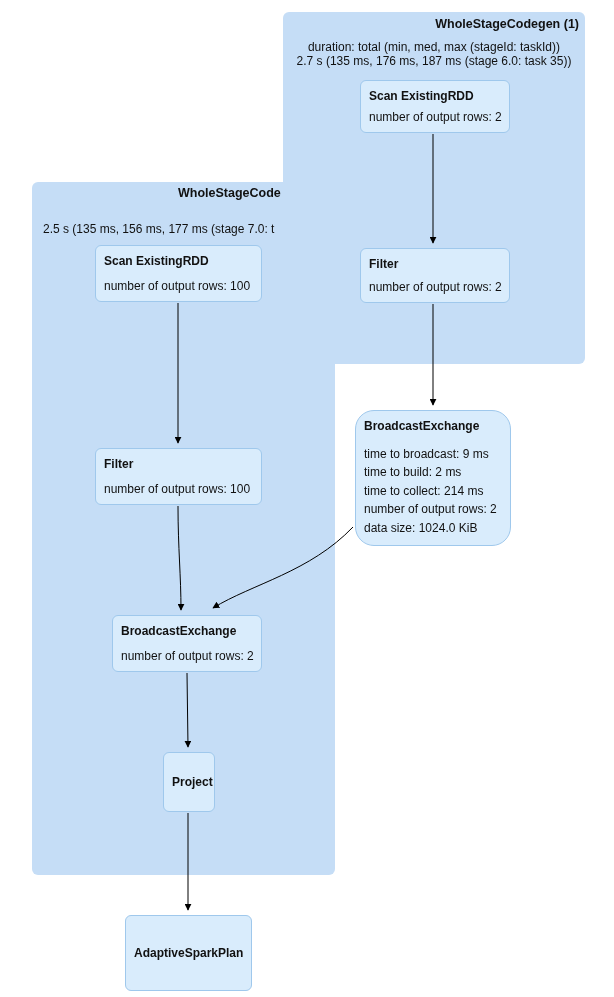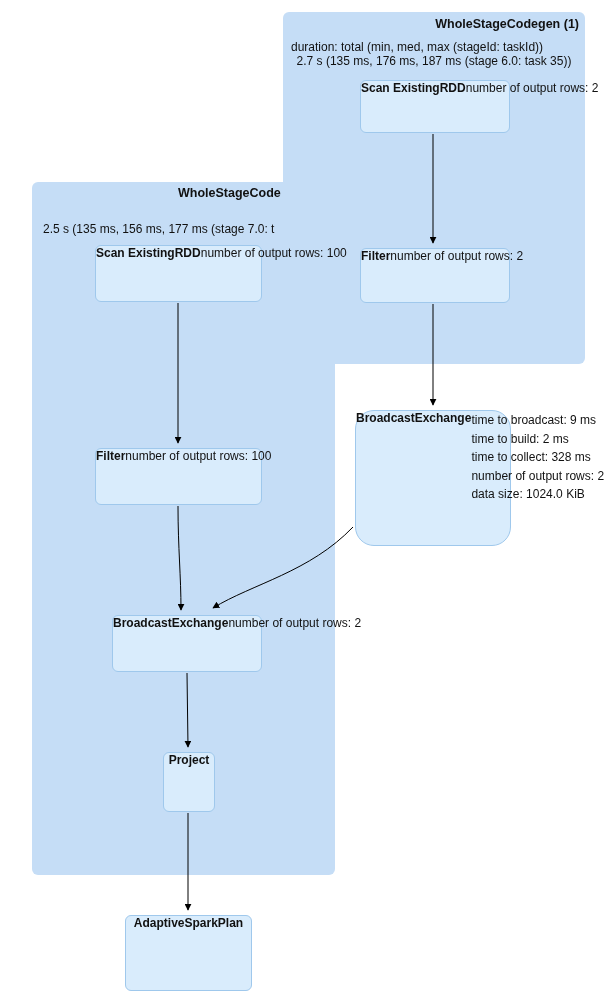--- a/index.html
+++ b/index.html
@@ -28,31 +28,32 @@
     font-weight: bold;
     white-space: nowrap;
   }
   #wsc1 .cluster-title { top: 5px; right: 6px; }
   #wsc2 .cluster-title { top: 4px; left: 146px; }
   .duration {
     position: absolute;
     font-size: 12px;
     white-space: nowrap;
   }
-  #wsc1 .d1 { top: 28px; left: 8px; width: 100%; text-align: left; }
+  #wsc1 .d1 { top: 28px; left: 0; width: 100%; text-align: center; }
   #wsc1 .d2 { top: 42px; left: 0; width: 100%; text-align: center; }
   #wsc2 .d1 { top: 27px; left: 29px; }
   #wsc2 .d2 { top: 40px; left: 11px; }
   .node {
     position: absolute;
     background: var(--node_fill, #d9ecfc);
     border: 1px solid var(--node_border, #9fc8ec);
     border-radius: 6px;
+    padding: 8px;
     display: flex;
-    flex-direction: row;
+    flex-direction: column;
     justify-content: space-between;
     font-size: 12px;
   }
   .node.center { justify-content: center; }
   .node-title { font-weight: bold; white-space: nowrap; }
   .node-metric { white-space: nowrap; }
   .metrics-list .node-metric { line-height: 18.5px; }
   #n-scan1   { left: 360px; top: 80px;  width: 150px; height: 53px; }
   #n-filter1 { left: 360px; top: 248px; width: 150px; height: 55px; }
   #n-bex     { left: 355px; top: 410px; width: 156px; height: 136px; border-radius: 19px; }
@@ -99,21 +100,21 @@
   <div class="node" id="n-filter1">
     <div class="node-title">Filter</div>
     <div class="node-metric">number of output rows: 2</div>
   </div>
 
   <div class="node" id="n-bex">
     <div class="node-title">BroadcastExchange</div>
     <div class="metrics-list">
       <div class="node-metric">time to broadcast: 9 ms</div>
       <div class="node-metric">time to build: 2 ms</div>
-      <div class="node-metric">time to collect: 328 ms</div>
+      <div class="node-metric">time to collect: 214 ms</div>
       <div class="node-metric">number of output rows: 2</div>
       <div class="node-metric">data size: 1024.0 KiB</div>
     </div>
   </div>
 
   <div class="node" id="n-scan2">
     <div class="node-title">Scan ExistingRDD</div>
     <div class="node-metric">number of output rows: 100</div>
   </div>
 

